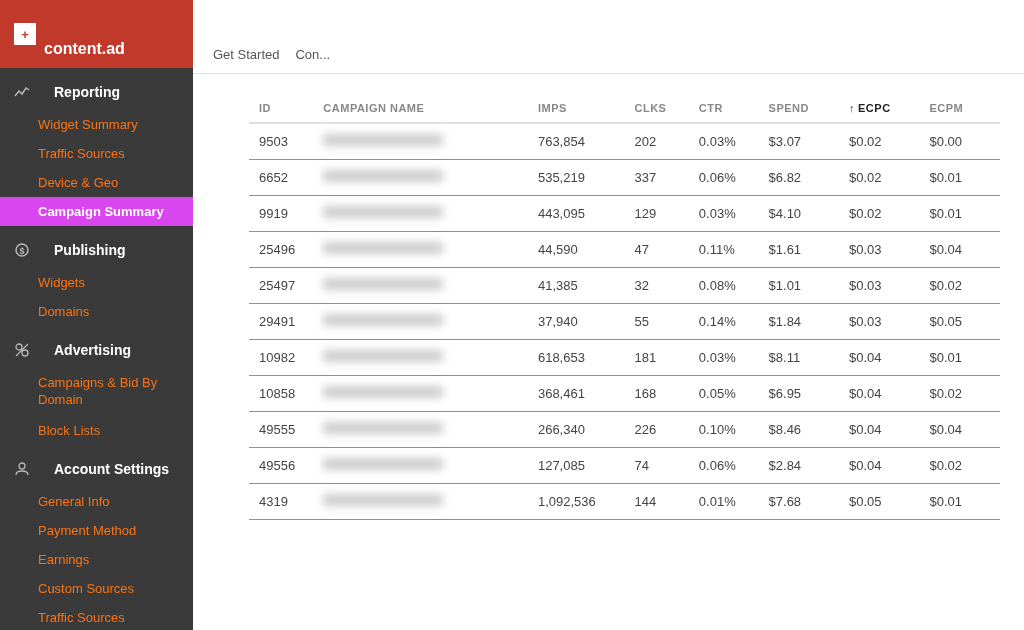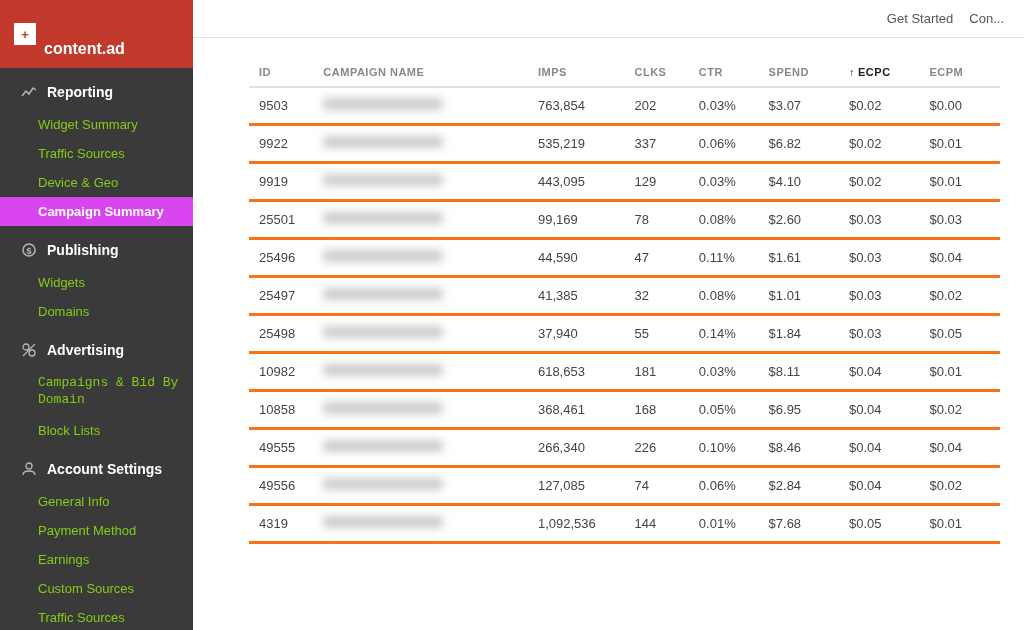--- a/index.html
+++ b/index.html
@@ -28,63 +28,63 @@
       background: white;
       display: flex; align-items: center; justify-content: center;
       font-weight: bold; color: #c0392b; font-size: 13px;
     }
     #sidebar-logo-text {
       color: white; font-size: 16px; font-weight: bold; margin-top: 30px;
     }
 
     .nav-section { margin-top: 6px; }
     .nav-section-header {
-      display: flex; align-items: center; gap: 9px;
-      padding: 9px 20px;
+      display: flex; align-items: center; gap: 23px;
+      padding: 9px 13px;
       color: #fff;
       font-size: 14px;
       font-weight: 600;
       cursor: pointer;
     }
     .nav-section-header .icon {
       width: 18px; height: 18px;
       display: flex; align-items: center; justify-content: center;
       opacity: 0.85;
     }
     .nav-item {
       padding: 7px 14px 7px 38px;
       font-size: 13px;
-      color: #84cc16;
+      color: #f97316;
       cursor: pointer;
     }
     .nav-item.active {
       background: #d946ef;
       color: #fff;
       font-weight: 600;
     }
 
     
     #main {
       flex: 1;
       background: #fff;
       display: flex;
       flex-direction: column;
       overflow: hidden;
     }
 
     
     #topbar {
       display: flex;
-      justify-content: flex-end;
       align-items: center;
       padding: 0 20px;
       height: 38px;
       border-bottom: 1px solid #e0e0e0;
       background: #fff;
       gap: 16px;
+      margin-top: 36px;
     }
     .topbar-link {
       font-size: 13px;
       color: #555;
       cursor: pointer;
     }
 
     
     #table-container {
       flex: 1;
@@ -106,21 +106,21 @@
       font-weight: 700;
       letter-spacing: 0.5px;
       text-transform: uppercase;
       border-bottom: 2px solid #e0e0e0;
       white-space: nowrap;
     }
     thead tr th.sorted {
       color: #222;
     }
     tbody tr {
-      border-bottom: 3px solid #f97316;
+      border-bottom: 1px solid #f97316;
     }
     tbody td {
       padding: 10px 10px;
       color: #444;
       font-size: 13px;
     }
     .blurred {
       filter: blur(4px);
       color: #999;
       user-select: none;
@@ -178,21 +178,21 @@
     <div class="nav-section-header">
       <span class="icon">
         <svg width="16" height="16" viewBox="0 0 16 16" fill="none">
           <circle cx="5" cy="5" r="3" stroke="#ccc" stroke-width="1.3"></circle>
           <circle cx="11" cy="11" r="3" stroke="#ccc" stroke-width="1.3"></circle>
           <line x1="2" y1="14" x2="14" y2="2" stroke="#ccc" stroke-width="1.3"></line>
         </svg>
       </span>
       <span>Advertising</span>
     </div>
-    <div class="nav-item" style="line-height:1.3;font-family:Liberation Mono, monospace;">
+    <div class="nav-item" style="line-height:1.3;">
       <span>Campaigns &amp; Bid By Domain</span>
     </div>
     <div class="nav-item">Block Lists</div>
   </div>
 
   <div id="nav-account" class="nav-section">
     <div class="nav-section-header">
       <span class="icon">
         <svg width="16" height="16" viewBox="0 0 16 16" fill="none">
           <circle cx="8" cy="5" r="3" stroke="#ccc" stroke-width="1.3"></circle>
@@ -235,71 +235,61 @@
     <td class="col-id">9503</td>
     <td class="col-name"><span class="blurred" style="display:inline-block;width:120px;height:12px;background:#ccc;border-radius:3px;">&nbsp;&nbsp;&nbsp;&nbsp;&nbsp;&nbsp;&nbsp;&nbsp;&nbsp;&nbsp;&nbsp;&nbsp;</span></td>
     <td class="col-imps">763,854</td>
     <td class="col-clks">202</td>
     <td class="col-ctr">0.03%</td>
     <td class="col-spend">$3.07</td>
     <td class="col-ecpc">$0.02</td>
     <td class="col-ecpm">$0.00</td>
   </tr>
           <tr>
-    <td class="col-id">9922</td>
+    <td class="col-id">6652</td>
     <td class="col-name"><span class="blurred" style="display:inline-block;width:120px;height:12px;background:#ccc;border-radius:3px;">&nbsp;&nbsp;&nbsp;&nbsp;&nbsp;&nbsp;&nbsp;&nbsp;&nbsp;&nbsp;&nbsp;&nbsp;</span></td>
     <td class="col-imps">535,219</td>
     <td class="col-clks">337</td>
     <td class="col-ctr">0.06%</td>
     <td class="col-spend">$6.82</td>
     <td class="col-ecpc">$0.02</td>
     <td class="col-ecpm">$0.01</td>
   </tr>
           <tr>
     <td class="col-id">9919</td>
     <td class="col-name"><span class="blurred" style="display:inline-block;width:120px;height:12px;background:#ccc;border-radius:3px;">&nbsp;&nbsp;&nbsp;&nbsp;&nbsp;&nbsp;&nbsp;&nbsp;&nbsp;&nbsp;&nbsp;&nbsp;</span></td>
     <td class="col-imps">443,095</td>
     <td class="col-clks">129</td>
     <td class="col-ctr">0.03%</td>
     <td class="col-spend">$4.10</td>
     <td class="col-ecpc">$0.02</td>
     <td class="col-ecpm">$0.01</td>
   </tr>
           <tr>
-    <td class="col-id">25501</td>
-    <td class="col-name"><span class="blurred" style="display:inline-block;width:120px;height:12px;background:#ccc;border-radius:3px;">&nbsp;&nbsp;&nbsp;&nbsp;&nbsp;&nbsp;&nbsp;&nbsp;&nbsp;&nbsp;&nbsp;&nbsp;</span></td>
-    <td class="col-imps">99,169</td>
-    <td class="col-clks">78</td>
-    <td class="col-ctr">0.08%</td>
-    <td class="col-spend">$2.60</td>
-    <td class="col-ecpc">$0.03</td>
-    <td class="col-ecpm">$0.03</td>
-  </tr>
-          <tr>
     <td class="col-id">25496</td>
     <td class="col-name"><span class="blurred" style="display:inline-block;width:120px;height:12px;background:#ccc;border-radius:3px;">&nbsp;&nbsp;&nbsp;&nbsp;&nbsp;&nbsp;&nbsp;&nbsp;&nbsp;&nbsp;&nbsp;&nbsp;</span></td>
     <td class="col-imps">44,590</td>
     <td class="col-clks">47</td>
     <td class="col-ctr">0.11%</td>
     <td class="col-spend">$1.61</td>
     <td class="col-ecpc">$0.03</td>
     <td class="col-ecpm">$0.04</td>
   </tr>
           <tr>
     <td class="col-id">25497</td>
     <td class="col-name"><span class="blurred" style="display:inline-block;width:120px;height:12px;background:#ccc;border-radius:3px;">&nbsp;&nbsp;&nbsp;&nbsp;&nbsp;&nbsp;&nbsp;&nbsp;&nbsp;&nbsp;&nbsp;&nbsp;</span></td>
     <td class="col-imps">41,385</td>
     <td class="col-clks">32</td>
     <td class="col-ctr">0.08%</td>
     <td class="col-spend">$1.01</td>
     <td class="col-ecpc">$0.03</td>
     <td class="col-ecpm">$0.02</td>
   </tr>
           <tr>
-    <td class="col-id">25498</td>
+    <td class="col-id">29491</td>
     <td class="col-name"><span class="blurred" style="display:inline-block;width:120px;height:12px;background:#ccc;border-radius:3px;">&nbsp;&nbsp;&nbsp;&nbsp;&nbsp;&nbsp;&nbsp;&nbsp;&nbsp;&nbsp;&nbsp;&nbsp;</span></td>
     <td class="col-imps">37,940</td>
     <td class="col-clks">55</td>
     <td class="col-ctr">0.14%</td>
     <td class="col-spend">$1.84</td>
     <td class="col-ecpc">$0.03</td>
     <td class="col-ecpm">$0.05</td>
   </tr>
           <tr>
     <td class="col-id">10982</td>

